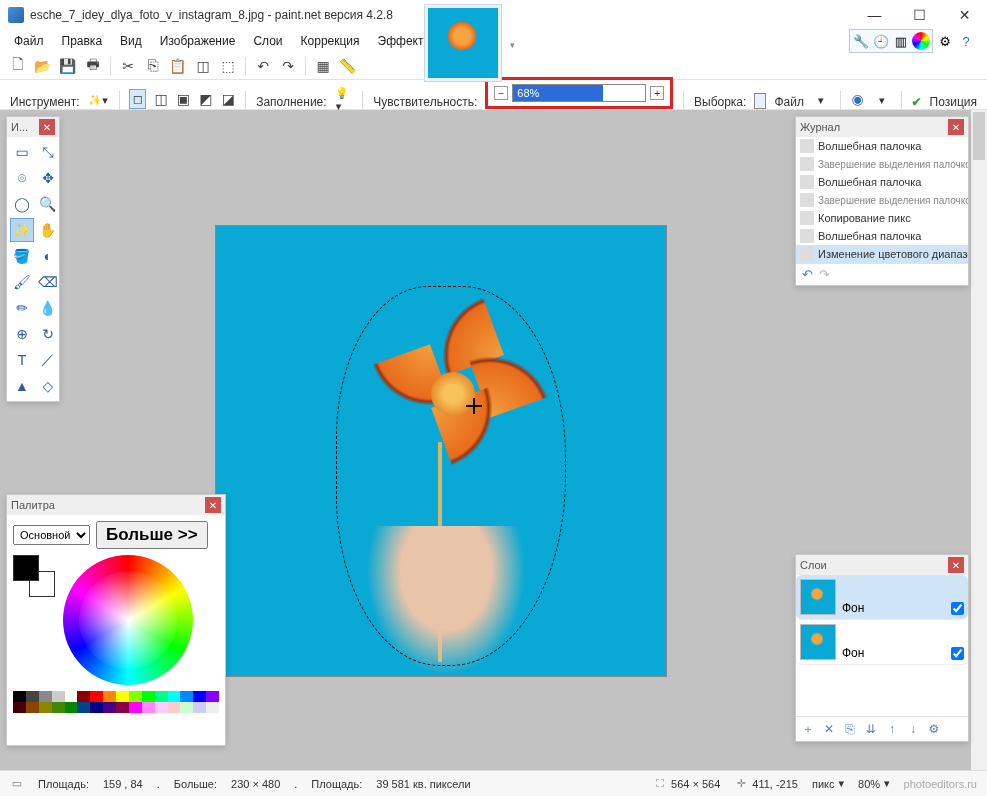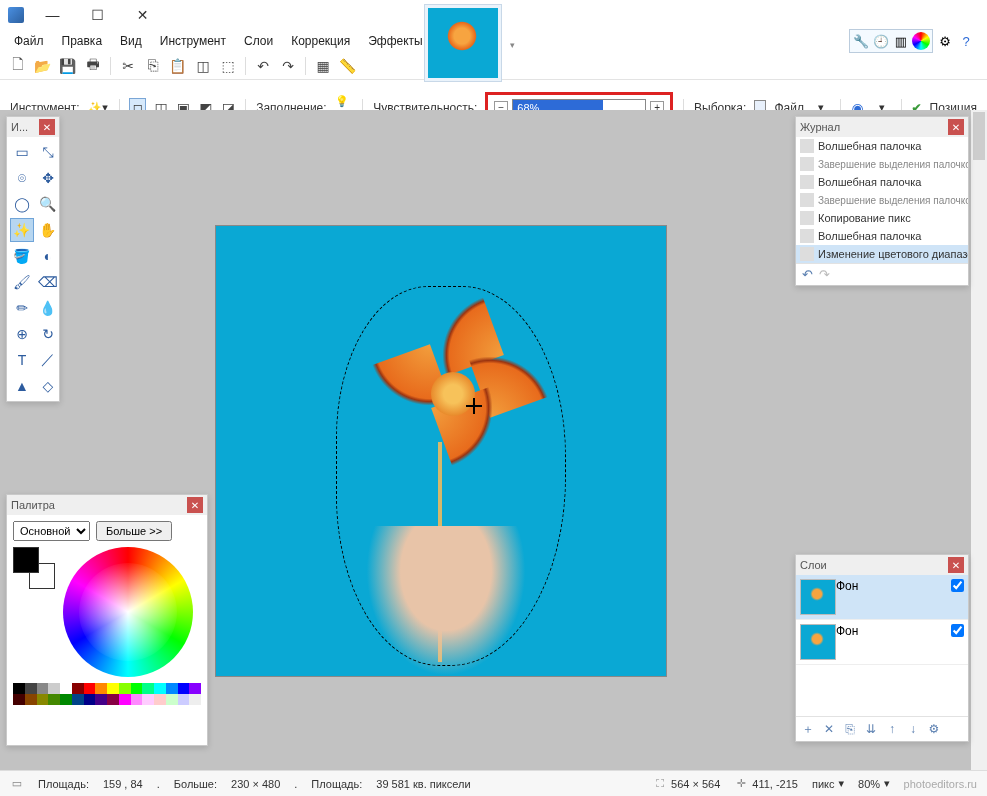--- a/index.html
+++ b/index.html
@@ -25,21 +25,21 @@
 .doc-thumb .inner { width:100%; height:100%; background:#0aa8d4; position:relative;}
 .doc-thumb .inner::before { content:""; position:absolute; top:12px; left:18px; width:32px; height:32px; background: radial-gradient(circle,#f7a440 35%,#e86b1c 60%,transparent 65%);}
 .thumb-drop { position:absolute; top:40px; left:510px; font-size:9px; color:#888;}
 
 
 .toolbar { height:28px; display:flex; align-items:center; padding:0 8px; gap:5px; border-bottom:1px solid #e3e3e3;}
 .tb-btn { width:20px; height:20px; display:flex; align-items:center; justify-content:center; font-size:14px; cursor:pointer; color:#444;}
 .tb-sep { width:1px; height:18px; background:#ddd; margin:0 2px;}
 
 
-.optionsbar { height:30px; display:flex; align-items:center; padding:0 10px; gap:8px; font-size:12px; color:#333; border-bottom:1px solid #e3e3e3; position:relative;margin-top:13px;}
+.optionsbar { height:30px; display:flex; align-items:flex-end; padding:0 10px; gap:8px; font-size:12px; color:#333; border-bottom:1px solid #e3e3e3; position:relative;}
 .optionsbar .lbl { white-space:nowrap;}
 .optionsbar .ic-drop { width:24px; height:18px; border:1px solid transparent; display:flex; align-items:center; justify-content:center; font-size:11px; cursor:pointer;}
 .optionsbar .selbox { border:1px solid #7aa6d6; background:#d6e9fb; width:22px; height:20px; display:flex; align-items:center; justify-content:center;}
 .tolerance-wrap { border:3px solid #d22; padding:4px 6px; display:flex; align-items:center; gap:4px;}
 .tolerance-bar { width:134px; height:18px; border:1px solid #888; position:relative; background:#fff;}
 .tolerance-fill { position:absolute; left:0; top:0; bottom:0; width:68%; background:#2d6bd7; display:flex; align-items:center; padding-left:4px; color:#fff; font-size:11px;}
 .plusminus { width:14px; height:14px; border:1px solid #999; display:flex; align-items:center; justify-content:center; font-size:10px; cursor:pointer;}
 .layer-swatch { width:16px; height:16px; border:1px solid #888; background:#e8f0fb;}
 .check-ready { color:#3a9a3a; font-weight:bold;}
 
@@ -69,25 +69,25 @@
 
 .panel { position:absolute; background:#fff; border:1px solid #c9c9c9; box-shadow:0 2px 6px rgba(0,0,0,0.15);}
 .panel-head { height:20px; background:#efefef; display:flex; align-items:center; justify-content:space-between; padding:0 4px; font-size:11px; color:#555;}
 .panel-head .close-x { width:16px; height:16px; background:#c9514f; color:#fff; display:flex; align-items:center; justify-content:center; font-size:10px; cursor:pointer;}
 .tools-panel { top:116px; left:6px; width:54px;}
 .tools-grid { display:grid; grid-template-columns:1fr 1fr; gap:2px; padding:3px;}
 .tool { width:24px; height:24px; display:flex; align-items:center; justify-content:center; font-size:14px; cursor:pointer; color:#2c5b9e;}
 .tool.active { background:#b7d6f0; border:1px solid #6fa4d8;}
 
 
-.colors-panel { top:494px; left:6px; width:202px; height:252px;}
+.colors-panel { top:494px; left:6px; width:220px; height:252px;}
 .colors-body { padding:6px; display:flex; flex-direction:column; gap:6px;}
 .colors-row1 { display:flex; gap:6px; align-items:center;}
 .colors-row1 select { font-size:11px; padding:2px;}
-.colors-row1 button { font-size:11px; padding:2px 8px;}
+.colors-row1 button { font-size:17px; padding:2px 8px;font-weight:bold;}
 .color-main { display:flex; gap:8px; align-items:flex-start;}
 .swatch-stack { position:relative; width:42px; height:42px;}
 .swatch-stack .sw { position:absolute; width:26px; height:26px; border:1px solid #333;}
 .swatch-stack .primary { top:0; left:0; background:#000; z-index:2;}
 .swatch-stack .secondary { bottom:0; right:0; background:#fff;}
 .color-wheel { width:130px; height:130px; border-radius:50%; background: conic-gradient(red,yellow,lime,cyan,blue,magenta,red); position:relative;}
 .color-wheel::after { content:""; position:absolute; inset:12%; border-radius:50%; background: radial-gradient(circle,#fff 0%,transparent 75%);}
 .palette-strip { display:grid; grid-template-columns:repeat(16,1fr); gap:0; height:22px; margin-top:auto;}
 .palette-strip div { border:0;}
 
@@ -97,52 +97,53 @@
 .history-item { display:flex; align-items:center; gap:4px; padding:2px 4px; font-size:11px; color:#333; white-space:nowrap; overflow:hidden; text-overflow:ellipsis;}
 .history-item.sub { color:#888; font-size:10px;}
 .history-item.sel { background:#cfe4f7;}
 .history-item .hic { width:14px; height:14px; flex-shrink:0; background:#ddd;}
 .history-foot { display:flex; gap:6px; padding:3px 6px; border-top:1px solid #e2e2e2;}
 .history-foot span { font-size:13px; color:#5a7fb0; cursor:pointer;}
 
 
 .layers-panel { top:554px; right:18px; width:174px; height:188px;}
 .layers-list { }
-.layer-row { display:flex; align-items:flex-start; padding:4px; border-bottom:1px solid #eee;}
+.layer-row { display:flex; align-items:flex-end; gap:6px; padding:4px; border-bottom:1px solid #eee;border-radius:6px;}
 .layer-row.sel { background:#cfe4f7;}
 .layer-thumb { width:36px; height:36px; background:#0aa8d4; position:relative; border:1px solid #bbb;}
 .layer-thumb::before { content:""; position:absolute; top:6px; left:8px; width:16px; height:16px; background:radial-gradient(circle,#f7a440 40%,transparent 60%);}
 .layer-row input[type=checkbox]{ margin-left:auto;}
 .layers-foot { position:absolute; bottom:0; left:0; right:0; display:flex; gap:3px; padding:3px; border-top:1px solid #e2e2e2;}
 .layers-foot .lf { width:18px; height:18px; display:flex; align-items:center; justify-content:center; font-size:12px; color:#5a7fb0; cursor:pointer;}
 
 
 .statusbar { position:absolute; bottom:0; left:0; right:0; height:26px; background:#f7f7f7; border-top:1px solid #ddd; display:flex; align-items:center; padding:0 10px; font-size:11px; color:#333; gap:14px;}
 .statusbar .grow { flex:1;}
 .statusbar .seg { display:flex; align-items:center; gap:4px;}
 .status-ic { width:14px; height:14px; display:inline-flex; align-items:center; justify-content:center; color:#888;}
 </style>
 </head>
 <body>
 
 <div class="titlebar">
   <div class="app-icon"></div>
+  <div class="title">esche_7_idey_dlya_foto_v_instagram_8.jpg - paint.net версия 4.2.8</div>
   <div class="win-controls">
     <div>―</div>
     <div>☐</div>
     <div class="close">✕</div>
   </div>
 </div>
 
 <div class="menubar">
   <div class="menus">
     <div class="menu-item">Файл</div>
     <div class="menu-item">Правка</div>
     <div class="menu-item">Вид</div>
-    <div class="menu-item">Инструмент</div>
+    <div class="menu-item">Изображение</div>
     <div class="menu-item">Слои</div>
     <div class="menu-item">Коррекция</div>
     <div class="menu-item">Эффекты</div>
   </div>
   <div class="right-icons">
     <div class="iwrap">
       <div class="ic">🔧</div>
       <div class="ic">🕘</div>
       <div class="ic">▥</div>
       <div class="ic" style="background:conic-gradient(red,yellow,lime,cyan,blue,magenta,red);border-radius:50%;"></div>

